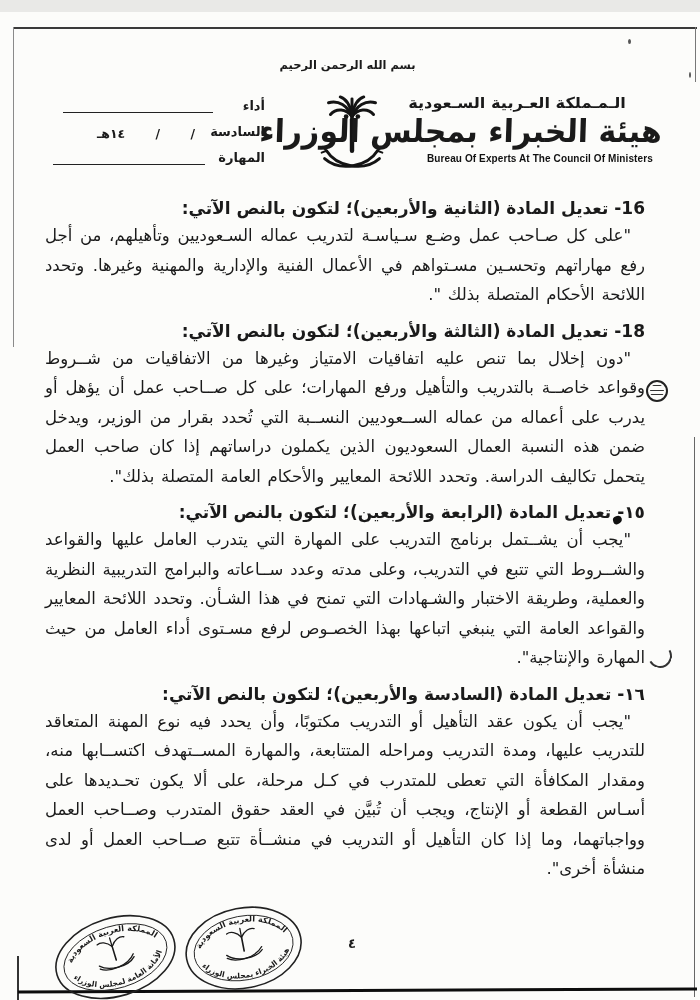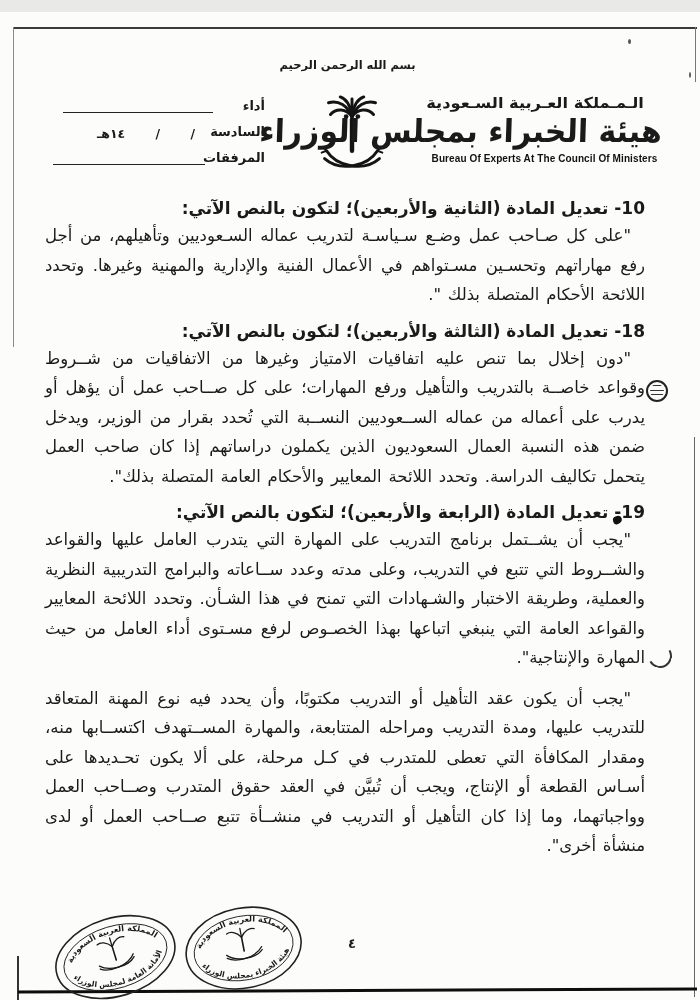--- a/index.html
+++ b/index.html
@@ -22,21 +22,21 @@
     position:absolute;left:646px;top:368px;width:22px;height:22px;border:2px solid #222;border-radius:50%;
     background:repeating-linear-gradient(to bottom,transparent 0 3px,#333 3px 4.5px);
     background-clip:content-box;padding:2px;box-sizing:border-box;
   }
   .stray-dot{position:absolute;left:613px;top:504px;width:9px;height:8px;background:#111;border-radius:50% 50% 60% 40%;transform:rotate(-15deg);}
   .stray-arc{position:absolute;left:648px;top:632px;width:20px;height:20px;border:2px solid transparent;border-bottom-color:#333;border-right-color:#333;border-radius:50%;transform:rotate(15deg);}
 
   
   .bismillah{position:absolute;left:275px;top:46px;width:145px;text-align:center;font-weight:bold;font-size:11.5px;direction:rtl;}
   .emblem{position:absolute;left:320px;top:80px;}
-  .brand{position:absolute;right:38px;top:82px;width:235px;text-align:center;direction:rtl;}
+  .brand{position:absolute;right:38px;top:82px;width:235px;text-align:left;direction:rtl;}
   .brand .kingdom{font-size:15px;font-weight:bold;transform:scaleX(1.08);transform-origin:right;white-space:nowrap;}
   .brand .callig{font-size:30px;font-weight:bold;line-height:1.35;transform:scaleY(1.05) skewX(-2deg);white-space:nowrap;}
   .brand .en{font-family:"Liberation Sans",sans-serif;font-size:10px;font-weight:bold;letter-spacing:0.1px;color:#111;white-space:nowrap;}
   .fields{position:absolute;left:50px;top:86px;width:215px;direction:rtl;font-size:13px;font-weight:bold;}
   .field-row{position:relative;height:26px;}
   .field-label{display:inline-block;min-width:46px;}
   .field-line{position:absolute;border-top:1.6px solid #222;height:0;top:14px;}
   .line-num{right:52px;width:150px;}
   .line-att{right:60px;width:152px;}
   .date-value{position:absolute;top:2px;right:70px;width:140px;font-size:12.5px;font-weight:bold;word-spacing:26px;direction:rtl;white-space:nowrap;}
@@ -106,39 +106,40 @@
   <div class="fields">
     <div class="field-row">
       <span class="field-label">أداء</span>
       <span class="field-line line-num"></span>
     </div>
     <div class="field-row">
       <span class="field-label">السادسة</span>
       <span class="date-value">/ / ١٤هـ</span>
     </div>
     <div class="field-row">
-      <span class="field-label">المرفقات</span>
+      <span class="field-label">المهارة</span>
       <span class="field-line line-att"></span>
     </div>
   </div>
 
   <main class="articles">
     <section class="article">
-      <h3 class="article-heading">10- تعديل المادة (الثانية والأربعين)؛ لتكون بالنص الآتي:</h3>
+      <h3 class="article-heading">16- تعديل المادة (الثانية والأربعين)؛ لتكون بالنص الآتي:</h3>
       <p class="article-body">"على كل صـاحب عمل وضـع سـياسـة لتدريب عماله السـعوديين وتأهيلهم، من أجل رفع مهاراتهم وتحسـين مسـتواهم في الأعمال الفنية والإدارية والمهنية وغيرها. وتحدد اللائحة الأحكام المتصلة بذلك ".</p>
     </section>
     <section class="article">
       <h3 class="article-heading">18- تعديل المادة (الثالثة والأربعين)؛ لتكون بالنص الآتي:</h3>
       <p class="article-body">"دون إخلال بما تنص عليه اتفاقيات الامتياز وغيرها من الاتفاقيات من شــروط وقواعد خاصــة بالتدريب والتأهيل ورفع المهارات؛ على كل صــاحب عمل أن يؤهل أو يدرب على أعماله من عماله الســعوديين النســبة التي تُحدد بقرار من الوزير، ويدخل ضمن هذه النسبة العمال السعوديون الذين يكملون دراساتهم إذا كان صاحب العمل يتحمل تكاليف الدراسة. وتحدد اللائحة المعايير والأحكام العامة المتصلة بذلك".</p>
     </section>
     <section class="article">
-      <h3 class="article-heading">19- تعديل المادة (الرابعة والأربعين)؛ لتكون بالنص الآتي:</h3>
+      <h3 class="article-heading">١٥- تعديل المادة (الرابعة والأربعين)؛ لتكون بالنص الآتي:</h3>
       <p class="article-body">"يجب أن يشــتمل برنامج التدريب على المهارة التي يتدرب العامل عليها والقواعد والشــروط التي تتبع في التدريب، وعلى مدته وعدد ســاعاته والبرامج التدريبية النظرية والعملية، وطريقة الاختبار والشـهادات التي تمنح في هذا الشـأن. وتحدد اللائحة المعايير والقواعد العامة التي ينبغي اتباعها بهذا الخصـوص لرفع مسـتوى أداء العامل من حيث المهارة والإنتاجية".</p>
     </section>
     <section class="article">
+      <h3 class="article-heading">١٦- تعديل المادة (السادسة والأربعين)؛ لتكون بالنص الآتي:</h3>
       <p class="article-body">"يجب أن يكون عقد التأهيل أو التدريب مكتوبًا، وأن يحدد فيه نوع المهنة المتعاقد للتدريب عليها، ومدة التدريب ومراحله المتتابعة، والمهارة المســتهدف اكتســابها منه، ومقدار المكافأة التي تعطى للمتدرب في كـل مرحلة، على ألا يكون تحـديدها على أسـاس القطعة أو الإنتاج، ويجب أن تُبيَّن في العقد حقوق المتدرب وصــاحب العمل وواجباتهما، وما إذا كان التأهيل أو التدريب في منشــأة تتبع صــاحب العمل أو لدى منشأة أخرى".</p>
     </section>
   </main>
 
   <div class="stamp stamp-left">
     <svg width="128" height="84" viewBox="0 0 128 84">
       <ellipse cx="64" cy="42" rx="61" ry="39" fill="none" stroke="#222" stroke-width="1.6"></ellipse>
       <ellipse cx="64" cy="42" rx="53" ry="31" fill="none" stroke="#222" stroke-width="0.9"></ellipse>
       <path id="stampL-top" d="M16,48 A48 30 0 0 1 112,48" fill="none"></path>
       <path id="stampL-bot" d="M14,38 A50 32 0 0 0 114,38" fill="none"></path>

